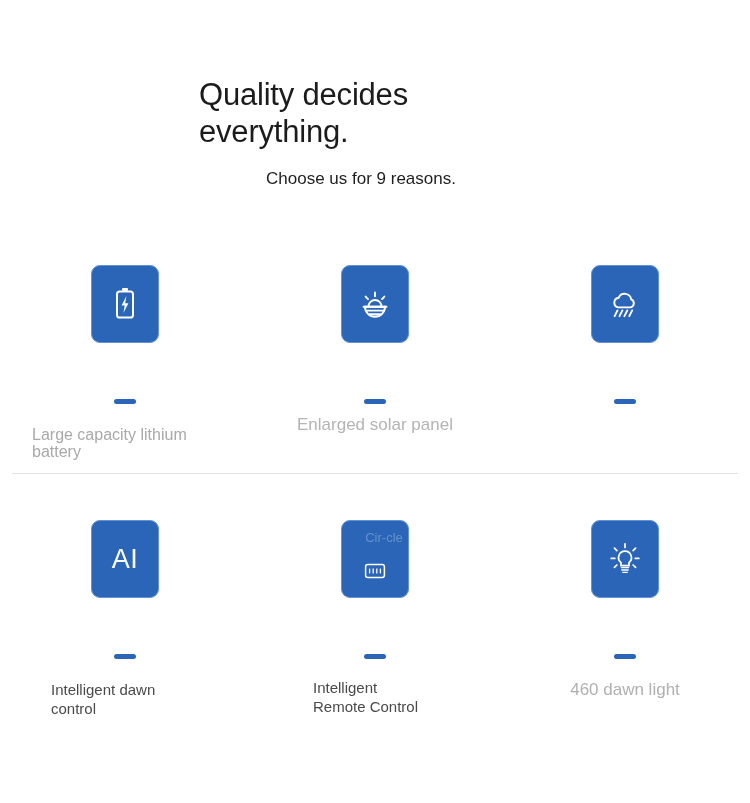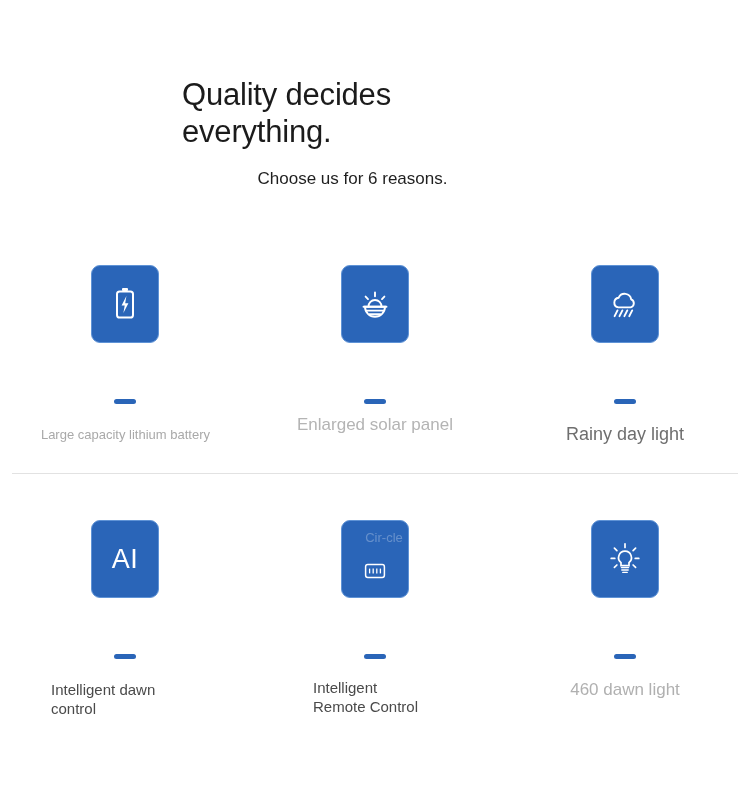--- a/index.html
+++ b/index.html
@@ -18,20 +18,21 @@
     height: 803px;
     background: #ffffff;
   }
 
   
   .heading-block {
     position: absolute;
     left: 0;
     top: 76px;
     width: 705px;
+    padding-left: 17px;
   }
 
   .headline {
     width: 334px;
     margin-left: 182px;
     font-size: 31px;
     line-height: 37px;
     font-weight: 400;
     color: #1b1b1b;
     letter-spacing: -0.2px;
@@ -127,23 +128,23 @@
     font-size: 16px;
     line-height: 20px;
     font-weight: 400;
     text-align: center;
     width: 210px;
   }
 
   
   .cap-a {                 
     color: #a9a9a9;
-    font-size: 13px;
+    font-size: 16px;
     line-height: 17px;
-    text-align: right;
+    text-align: left;
     width: 178px;
     margin-left: -8px;
     margin-top: 22px;
   }
   .cap-b {                 
     color: #b4b4b4;
     font-size: 17px;
     margin-top: 11px;
   }
   .cap-c {                 
@@ -185,21 +186,21 @@
     background: #e2e2e2;
   }
 </style>
 </head>
 <body>
 
 <div class="page">
 
   <div class="heading-block">
     <div class="headline">Quality decides everything.</div>
-    <div class="subhead">Choose us for 6 reasons.</div>
+    <div class="subhead">Choose us for 9 reasons.</div>
   </div>
 
   <div class="grid row-one">
     <div class="row">
 
       <div class="cell">
         <div class="tile">
           <span>
             <svg width="26" height="36" viewBox="0 0 26 36" fill="none">
               <rect x="5" y="5.5" width="16" height="26" rx="2.6" stroke="#ffffff" stroke-width="2"></rect>
@@ -238,21 +239,20 @@
               <path d="M10.4 19.4 a4.9 4.9 0 0 1 0.3 -9.7 a6.6 6.6 0 0 1 12.5 1.6
                        a4.3 4.3 0 0 1 -0.5 8.1 Z" fill="none"></path>
               <line x1="9.5" y1="22.4" x2="6.6" y2="28.2"></line>
               <line x1="14.4" y1="22.4" x2="11.5" y2="28.2"></line>
               <line x1="19.3" y1="22.4" x2="16.4" y2="28.2"></line>
               <line x1="24.2" y1="22.4" x2="21.3" y2="28.2"></line>
             </svg>
           </span>
         </div>
         <div class="dash"></div>
-        <div class="caption cap-c">Rainy day light</div>
       </div>
 
     </div>
   </div>
 
   <div class="divider"></div>
 
   <div class="grid row-two">
     <div class="row">
 

